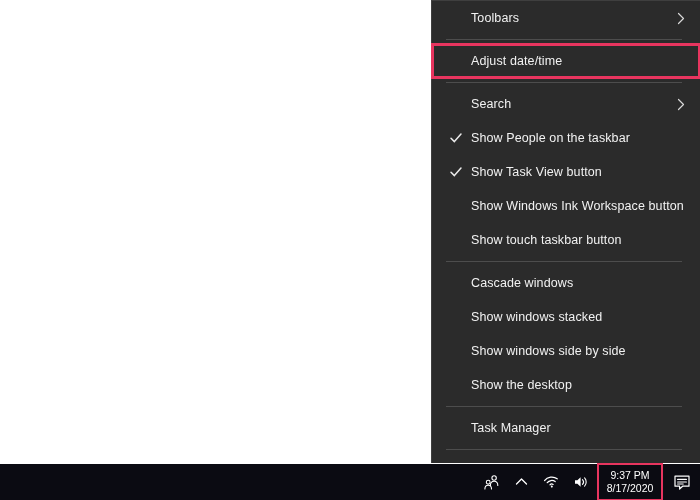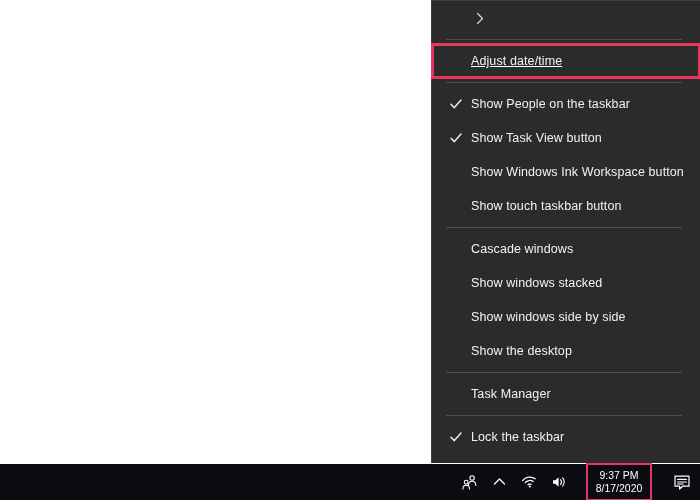--- a/index.html
+++ b/index.html
@@ -81,21 +81,20 @@
     height: 1px;
     background: #4d4d4d;
     margin: 4px 18px 4px 14px;
   }
 
   
   .menu-item.highlighted {
     outline: 3px solid #e8355f;
     outline-offset: -2px;
     z-index: 5;
-    text-decoration: underline;
   }
 
   
   .ico { display: block; }
 
   
   #taskbar {
     position: absolute;
     left: 0;
     bottom: 0;
@@ -122,21 +121,21 @@
     height: 36px;
     min-width: 64px;
     display: flex;
     flex-direction: column;
     align-items: center;
     justify-content: center;
     color: #ffffff;
     font-size: 10.5px;
     line-height: 13px;
     padding: 0 6px;
-    margin: 0 13px;
+    margin: 0 2px;
     box-sizing: border-box;
     outline: 2px solid #e8355f;
     outline-offset: -1px;
   }
 
   #tray-notifications {
     width: 36px;
     height: 36px;
     display: flex;
     align-items: center;
@@ -146,37 +145,47 @@
 </style>
 </head>
 <body>
 
 <div id="desktop"></div>
 
 <div id="context-menu">
     <div class="menu-group">
       <div class="menu-item">
         <span class="check-slot"></span>
+        <span class="label">Toolbars</span>
         <span class="chevron">
           <svg class="ico" width="12" height="13" viewBox="0 0 12 13" fill="none" xmlns="http://www.w3.org/2000/svg">
             <path d="M3.5 1.5 L8.5 6.5 L3.5 11.5" stroke="currentColor" stroke-width="1.2" stroke-linecap="round" stroke-linejoin="round"></path>
           </svg>
         </span>
       </div>
     </div>
     <div class="sep"></div>
     <div class="menu-group">
       <div class="menu-item highlighted">
         <span class="check-slot"></span>
         <span class="label">Adjust date/time</span>
         <span class="chevron"></span>
       </div>
     </div>
     <div class="sep"></div>
     <div class="menu-group">
+      <div class="menu-item">
+        <span class="check-slot"></span>
+        <span class="label">Search</span>
+        <span class="chevron">
+          <svg class="ico" width="12" height="13" viewBox="0 0 12 13" fill="none" xmlns="http://www.w3.org/2000/svg">
+            <path d="M3.5 1.5 L8.5 6.5 L3.5 11.5" stroke="currentColor" stroke-width="1.2" stroke-linecap="round" stroke-linejoin="round"></path>
+          </svg>
+        </span>
+      </div>
       <div class="menu-item">
         <span class="check-slot">
           <svg class="ico" width="14" height="14" viewBox="0 0 14 14" fill="none" xmlns="http://www.w3.org/2000/svg">
             <path d="M2 7.2 L5.4 10.6 L12 3" stroke="#eaeaea" stroke-width="1.5" stroke-linecap="round" stroke-linejoin="round"></path>
           </svg>
         </span>
         <span class="label">Show People on the taskbar</span>
         <span class="chevron"></span>
       </div>
       <div class="menu-item">

